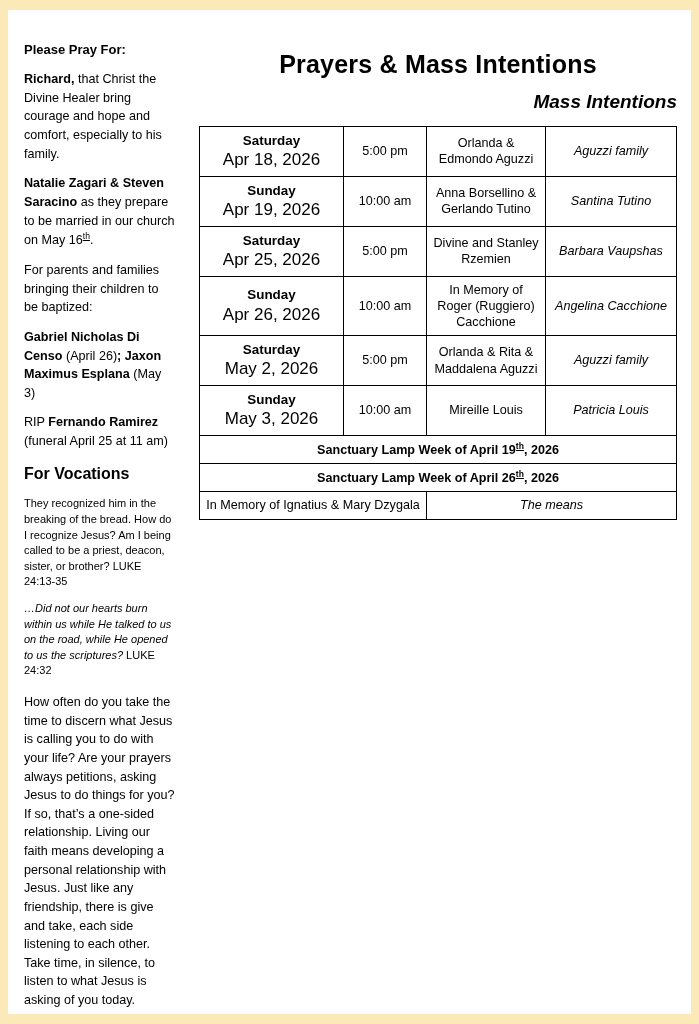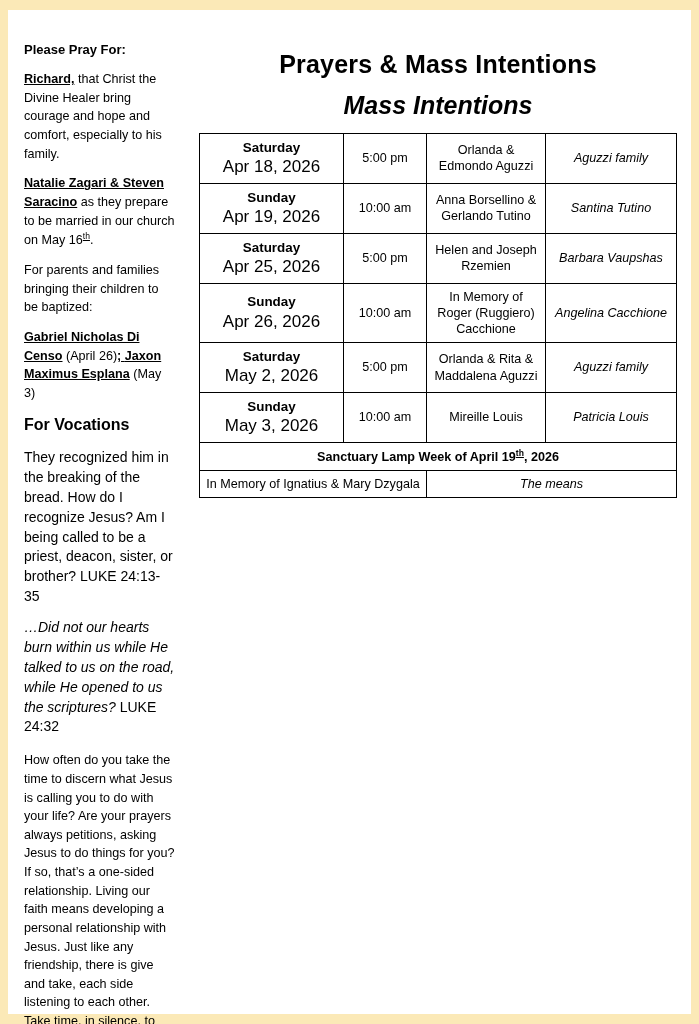--- a/index.html
+++ b/index.html
@@ -40,50 +40,50 @@
     color: #000;
   }
   .left-col p {
     margin: 0 0 11px 0;
   }
   .hdr-bold {
     font-weight: bold;
     font-size: 13px;
     margin: 0 0 11px 0;
   }
-  .b { font-weight: bold; text-decoration: underline; }
+  .b { font-weight: bold; }
   .bi { font-weight: normal; font-style: italic; }
   .sec-head {
     font-weight: bold;
     font-size: 16px;
     margin: 4px 0 2px 0;
   }
   .small-body {
-    font-size: 14px;
+    font-size: 11px;
     line-height: 1.42;
     margin: 0 0 8px 0;
   }
   sup { font-size: 0.68em; vertical-align: super; text-decoration: underline; }
 
   
   .right-col {
     flex: 1;
     padding: 26px 14px 15px 10px;
     box-sizing: border-box;
   }
   .main-title {
     text-align: center;
     font-size: 25px;
     font-weight: bold;
     margin: 14px 0 12px 0;
     letter-spacing: 0.2px;
   }
   .sub-title {
-    text-align: center;
-    font-size: 25px;
+    text-align: right;
+    font-size: 19px;
     font-weight: bold;
     font-style: italic;
     margin: 0 0 13px 0;
   }
   table.mass {
     border-collapse: collapse;
     width: 444px;
     margin: 0 auto;
     table-layout: fixed;
   }
@@ -132,20 +132,21 @@
       <p class="hdr-bold">Please Pray For:</p>
 
       <p><span class="b">Richard,</span><span> that Christ the Divine Healer bring courage and hope and comfort, especially to his family.</span></p>
 
       <p><span class="b">Natalie Zagari &amp; Steven Saracino</span><span> as they prepare to be married in our church on May 16</span><sup>th</sup><span>.</span></p>
 
       <p>For parents and families bringing their children to be baptized:</p>
 
       <p><span class="b">Gabriel Nicholas Di Censo</span><span> (April 26)</span><span class="b">; </span><span class="b">Jaxon Maximus Esplana</span><span> (May 3)</span></p>
 
+      <p><span>RIP </span><span class="b">Fernando Ramirez</span><span> (funeral April 25 at 11 am)</span></p>
 
       <p class="sec-head">For Vocations</p>
       <p class="small-body">They recognized him in the breaking of the bread. How do I recognize Jesus? Am I being called to be a priest, deacon, sister, or brother? LUKE 24:13-35</p>
 
       <p class="small-body"><span class="bi">…Did not our hearts burn within us while He talked to us on the road, while He opened to us the scriptures?</span><span> LUKE 24:32</span></p>
 
       <p style="margin-top:14px;">How often do you take the time to discern what Jesus is calling you to do with your life? Are your prayers always petitions, asking Jesus to do things for you? If so, that’s a one-sided relationship. Living our faith means developing a personal relationship with Jesus. Just like any friendship, there is give and take, each side listening to each other. Take time, in silence, to listen to what Jesus is asking of you today.</p>
     </div>
 
     <div class="right-col">
@@ -171,21 +172,21 @@
             <td class="time">10:00 am</td>
             <td class="intent">Anna Borsellino &amp; Gerlando Tutino</td>
             <td class="req">Santina Tutino</td>
           </tr>
           <tr>
             <td class="day">
               <span class="dayname">Saturday</span>
               <span class="date">Apr 25, 2026</span>
             </td>
             <td class="time">5:00 pm</td>
-            <td class="intent">Helen and Joseph Rzemien</td>
+            <td class="intent">Divine and Stanley Rzemien</td>
             <td class="req">Barbara Vaupshas</td>
           </tr>
           <tr>
             <td class="day">
               <span class="dayname">Sunday</span>
               <span class="date">Apr 26, 2026</span>
             </td>
             <td class="time">10:00 am</td>
             <td class="intent">In Memory of Roger (Ruggiero) Cacchione</td>
             <td class="req">Angelina Cacchione</td>
@@ -207,20 +208,23 @@
             <td class="time">10:00 am</td>
             <td class="intent">Mireille Louis</td>
             <td class="req">Patricia Louis</td>
           </tr>
 
           <tr>
             <td class="lamp-head" colspan="4"><span>Sanctuary Lamp Week of April 19</span><sup>th</sup><span>, 2026</span></td>
           </tr>
 
           <tr>
+            <td class="lamp-head" colspan="4"><span>Sanctuary Lamp Week of April 26</span><sup>th</sup><span>, 2026</span></td>
+          </tr>
+          <tr>
             <td class="lamp-name" colspan="2">In Memory of Ignatius &amp; Mary Dzygala</td>
             <td class="lamp-name italic" colspan="2">The means</td>
           </tr>
         </tbody>
       </table>
     </div>
 
   </div>
 </div>
 

